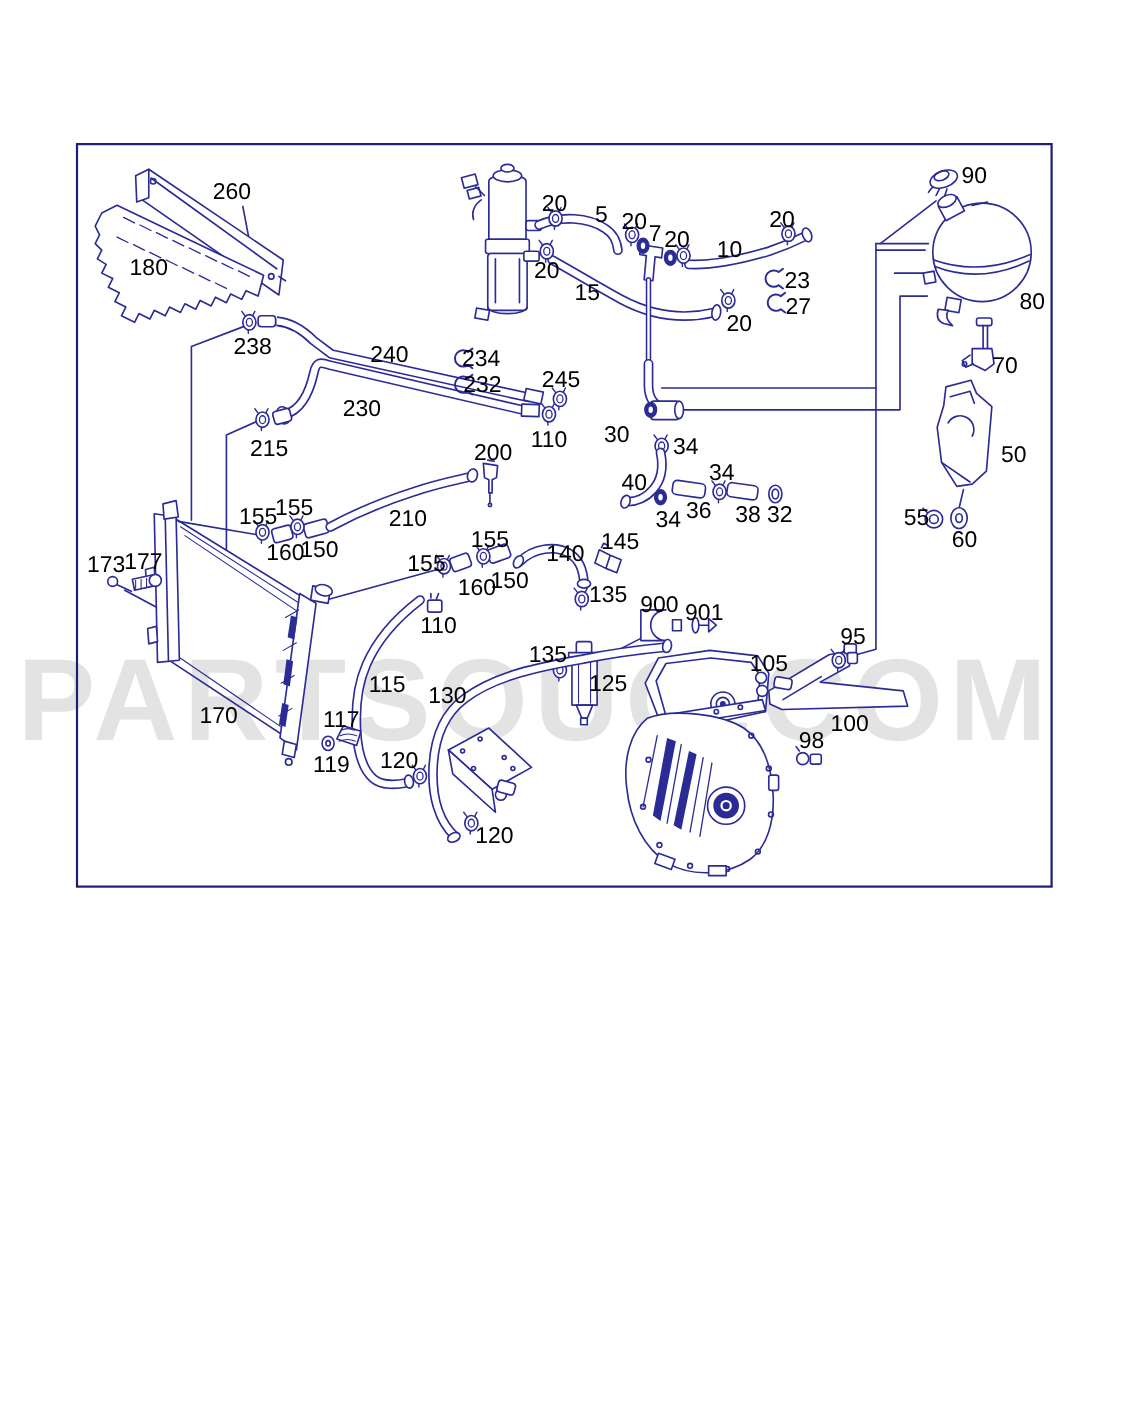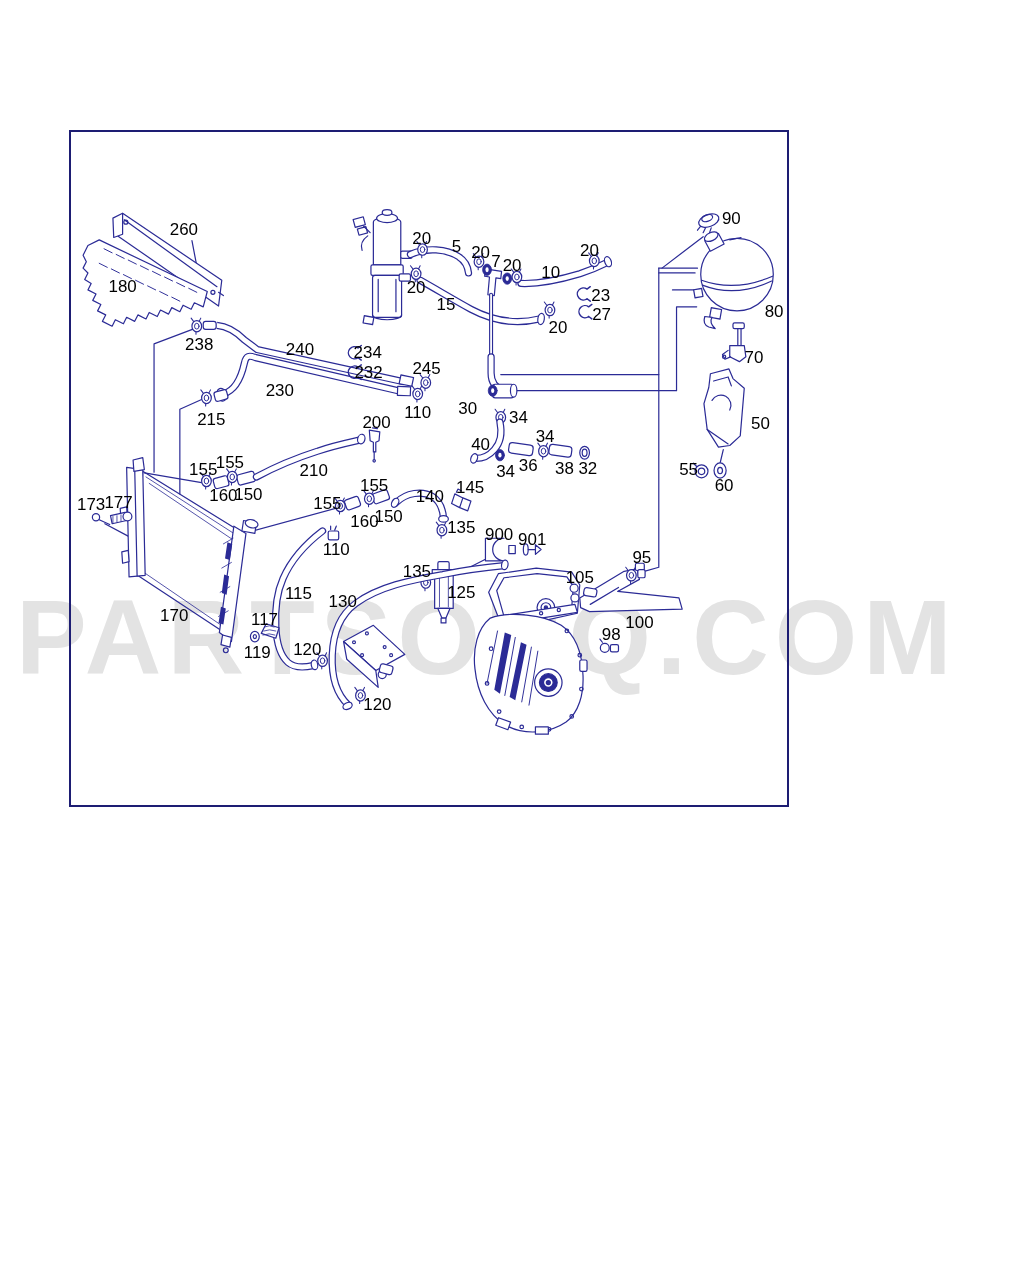--- a/index.html
+++ b/index.html
@@ -1,20 +1,20 @@
 <!DOCTYPE html>
 <html><head>
 <meta charset="utf-8">
 <style>
   html,body{margin:0;padding:0;background:#fff}
   .page{position:relative;width:1024px;height:1280px;background:#fff;overflow:hidden;
         font-family:"Liberation Sans",sans-serif}
   .watermark{position:absolute;left:16px;top:584px;z-index:1;font-size:106px;font-weight:bold;
         letter-spacing:6px;line-height:1;color:#e3e3e3;white-space:nowrap;user-select:none}
-  .frame{position:absolute;left:69px;top:130px;width:720px;height:677px;
+  .frame{position:absolute;left:69px;top:130px;width:888px;height:677px;
         border:2px solid #1d1d73;box-sizing:border-box;z-index:2;background:transparent}
   .frame svg{position:absolute;left:0;top:0;width:100%;height:100%}
   .tube-o{stroke:#2b2b96;stroke-width:9;fill:none;stroke-linecap:round;stroke-linejoin:round}
   .tube-i{stroke:#fff;stroke-width:6;fill:none;stroke-linecap:round;stroke-linejoin:round}
   .tube-o.sq{stroke-linecap:butt}.tube-i.sq{stroke-linecap:butt}
   .stem-o{stroke:#2b2b96;stroke-width:5;fill:none}
   .stem-i{stroke:#fff;stroke-width:2.2;fill:none}
   .fw{fill:#fff}.fn{fill:#2b2b96}
   .lbl{font-family:"Liberation Sans",sans-serif;font-size:21px;fill:#000;text-anchor:middle}
 </style>

